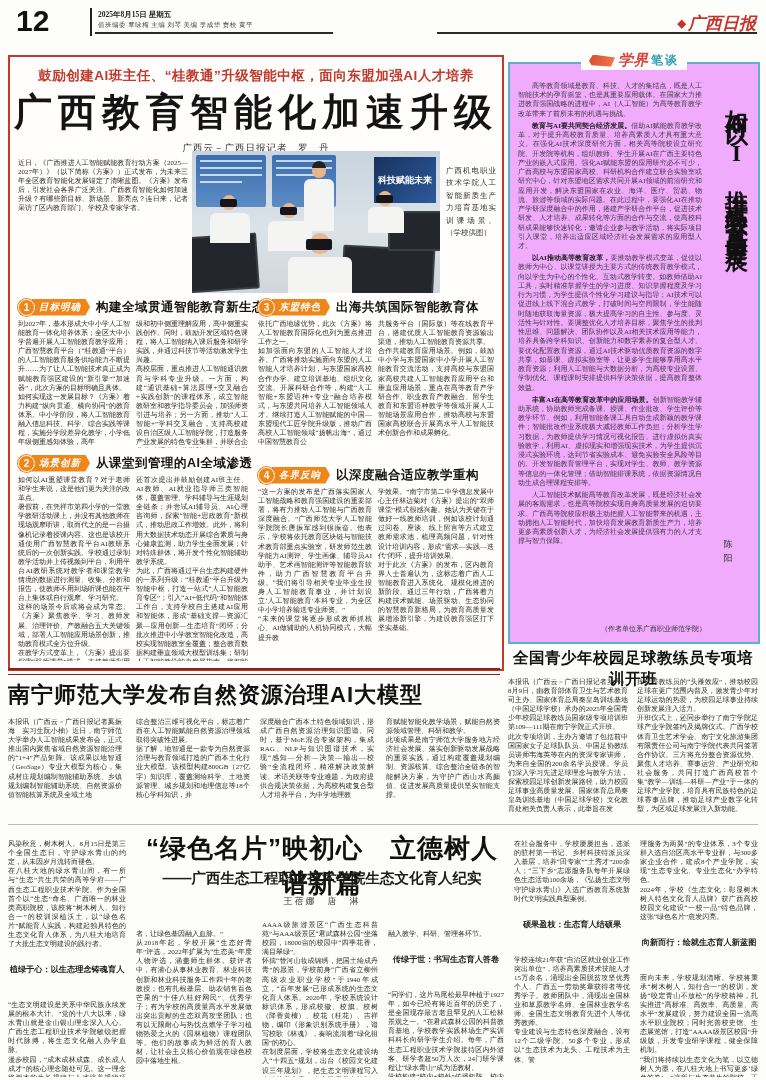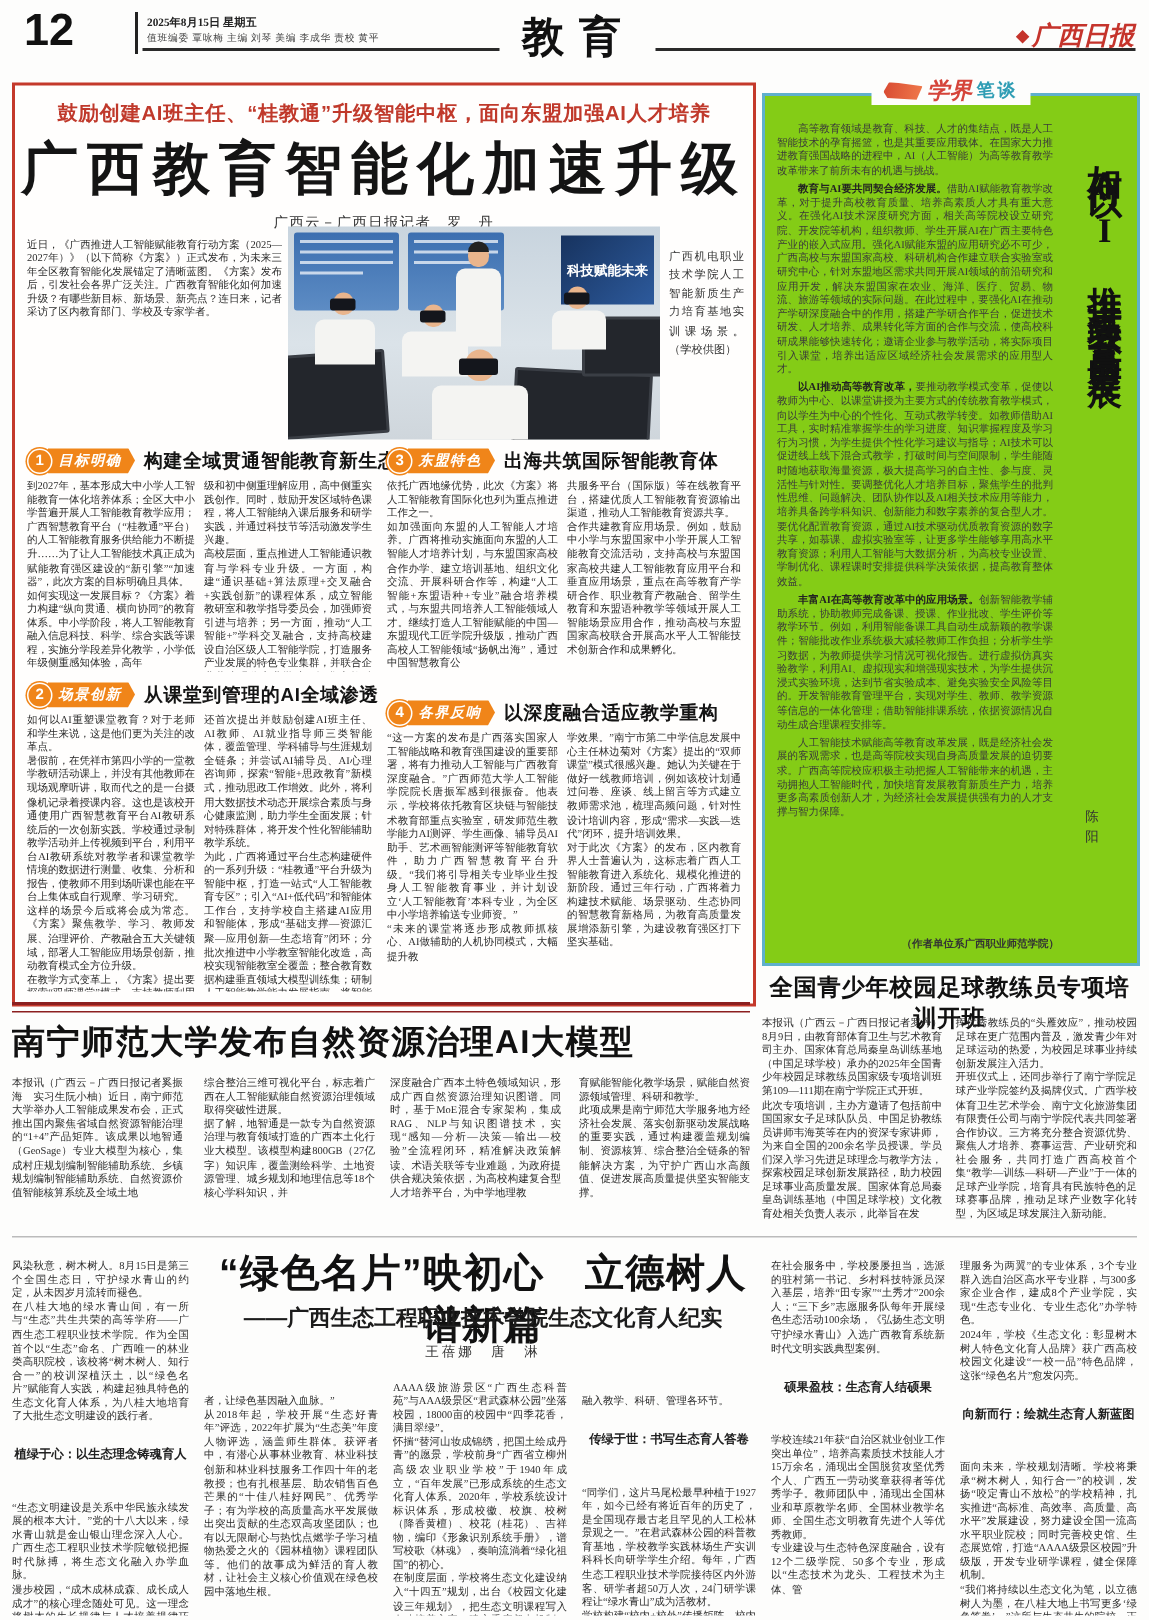--- a/index.html
+++ b/index.html
@@ -49,35 +49,35 @@
   .badge{display:flex;align-items:center;}
   .bnum{width:15px;height:15px;border-radius:50%;background:#f08519;color:#fff;
         font-family:"Liberation Sans",sans-serif;font-weight:bold;font-size:10px;
         display:flex;align-items:center;justify-content:center;border:1.5px solid #fff;
         box-shadow:0 0 0 1px #f08519;z-index:2;}
   .btag{margin-left:-3px;background:#f08519;color:#fff;font-family:"Liberation Sans",sans-serif;
         font-weight:bold;font-style:italic;font-size:9.5px;padding:2px 9px 2px 7px;
         clip-path:polygon(0 0,92% 0,100% 50%,92% 100%,0 100%);letter-spacing:1px;}
   .stitle{font-family:"Liberation Sans",sans-serif;font-weight:bold;font-size:12.5px;color:#141414;letter-spacing:.5px;}
   
-  .schbox{position:absolute;left:508px;top:62px;width:248px;height:578px;border:2px solid #5fb0cc;background:#84cc16;}
+  .schbox{position:absolute;left:508px;top:62px;width:248px;height:578px;border:2px solid #5fb0cc;background:#f0abfc;}
   .schbadge{position:absolute;left:50%;top:-13px;transform:translateX(-50%);background:#fdfdfc;
             padding:0 8px;display:flex;align-items:center;gap:3px;white-space:nowrap;}
   .flagicon{width:26px;height:12px;background:linear-gradient(100deg,#d84a32,#f07a4b);
             clip-path:polygon(0 55%,15% 0,100% 25%,85% 100%,10% 90%);}
   .sch-red{color:#d5443a;font-weight:bold;font-style:italic;font-size:15px;font-family:"Liberation Serif",serif;}
   .sch-teal{color:#2f9db4;font-weight:bold;font-size:12px;font-family:"Liberation Sans",sans-serif;letter-spacing:2px;}
   .schtext{position:absolute;left:8px;top:18px;width:184px;height:528px;overflow:hidden;}
   .schtext p{margin:0 0 3px;font-size:7px;line-height:1.32;text-align:justify;text-indent:14px;color:#3a3a3a;}
   .schtext b{color:#222;}
   .vtitle{position:absolute;right:6px;top:28px;height:430px;writing-mode:vertical-rl;text-orientation:upright;
           font-family:"Liberation Serif",serif;font-weight:bold;font-size:23px;letter-spacing:6px;color:#111;}
   .vauthor{position:absolute;right:24px;bottom:92px;writing-mode:vertical-rl;text-orientation:upright;
            font-size:9px;color:#333;letter-spacing:3px;}
-  .schattr{position:absolute;right:52px;bottom:8px;font-size:7px;font-weight:bold;color:#333;}
+  .schattr{position:absolute;right:52px;bottom:8px;font-size:7px;font-weight:normal;color:#333;}
   
   .football{position:absolute;left:508px;top:648px;width:250px;height:170px;}
   .fb-title{font-family:"Liberation Sans",sans-serif;font-weight:bold;font-size:15.5px;
             text-align:center;color:#111;letter-spacing:.5px;}
   .fb-a{left:0;top:30px;width:120px;height:138px;}
   .fb-b{left:129px;top:30px;width:121px;height:138px;}
   
   .model{position:absolute;left:8px;top:668px;width:492px;height:152px;}
   .md-rule{position:absolute;left:0;top:0;width:100%;height:4px;border-top:2px solid #8b1f1f;border-bottom:1px solid #8b1f1f;}
   .md-title{position:absolute;left:0;top:12px;width:100%;text-align:left;
@@ -98,21 +98,20 @@
 <body>
 
 <div class="page">
 
   <div class="pageno">12</div>
   <div class="hd-vline"></div>
   <div class="hd-date">2025年8月15日 星期五</div>
   <div class="hd-credits">值班编委 覃咏梅  主编 刘琴  美编 李成华  责校 黄平</div>
   <div class="hd-line-l"></div>
   <div class="hd-line-r"></div>
-  <div class="hd-section">教育</div>
   <div class="masthead"><span class="dia">◆</span><span>广西日报</span></div>
 
   <div class="mainbox">
     <div class="kicker">鼓励创建AI班主任、“桂教通”升级智能中枢，面向东盟加强AI人才培养</div>
     <div class="mtitle">广西教育智能化加速升级</div>
     <div class="mbyline">广西云－广西日报记者　罗　丹</div>
     <div class="col intro">近日，《广西推进人工智能赋能教育行动方案（2025—2027年）》（以下简称《方案》）正式发布，为未来三年全区教育智能化发展锚定了清晰蓝图。《方案》发布后，引发社会各界广泛关注。广西教育智能化如何加速升级？有哪些新目标、新场景、新亮点？连日来，记者采访了区内教育部门、学校及专家学者。</div>
 
     <div class="photo">
       <div class="panel" style="left:4px;width:70px;">

